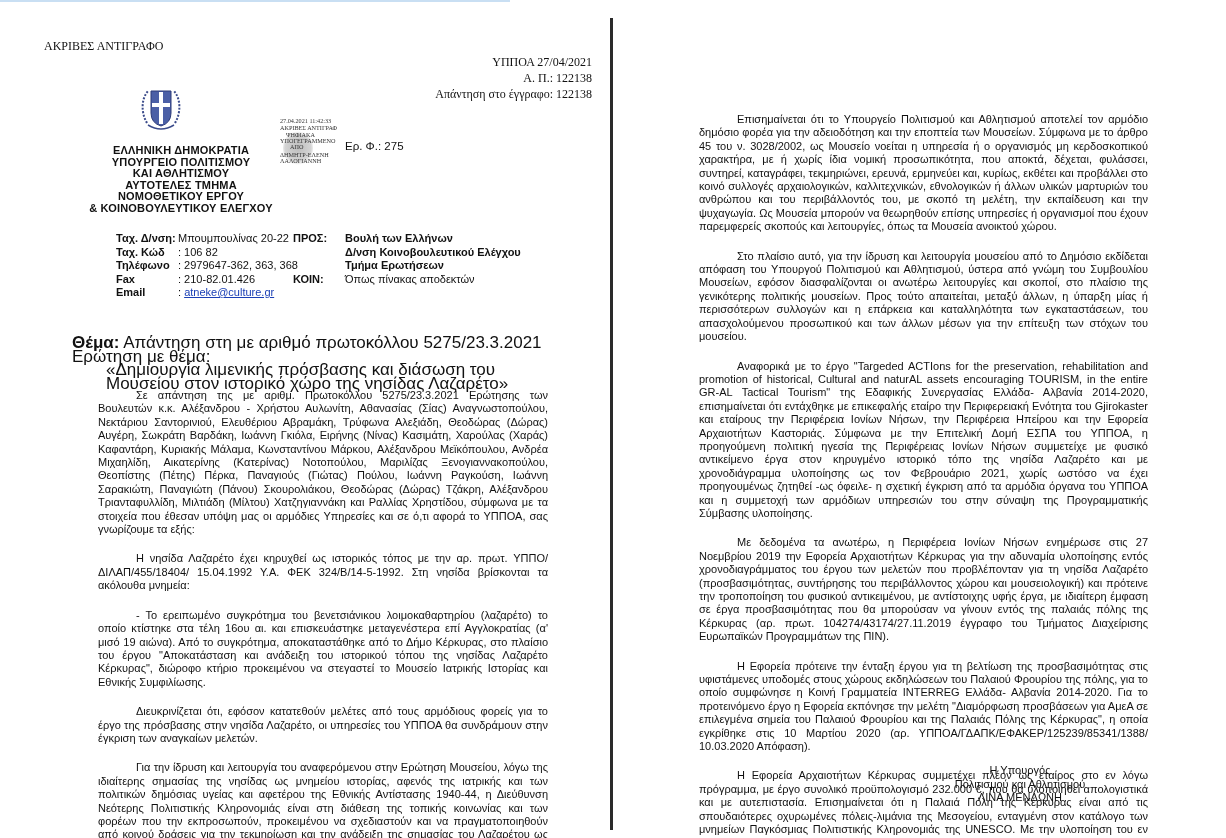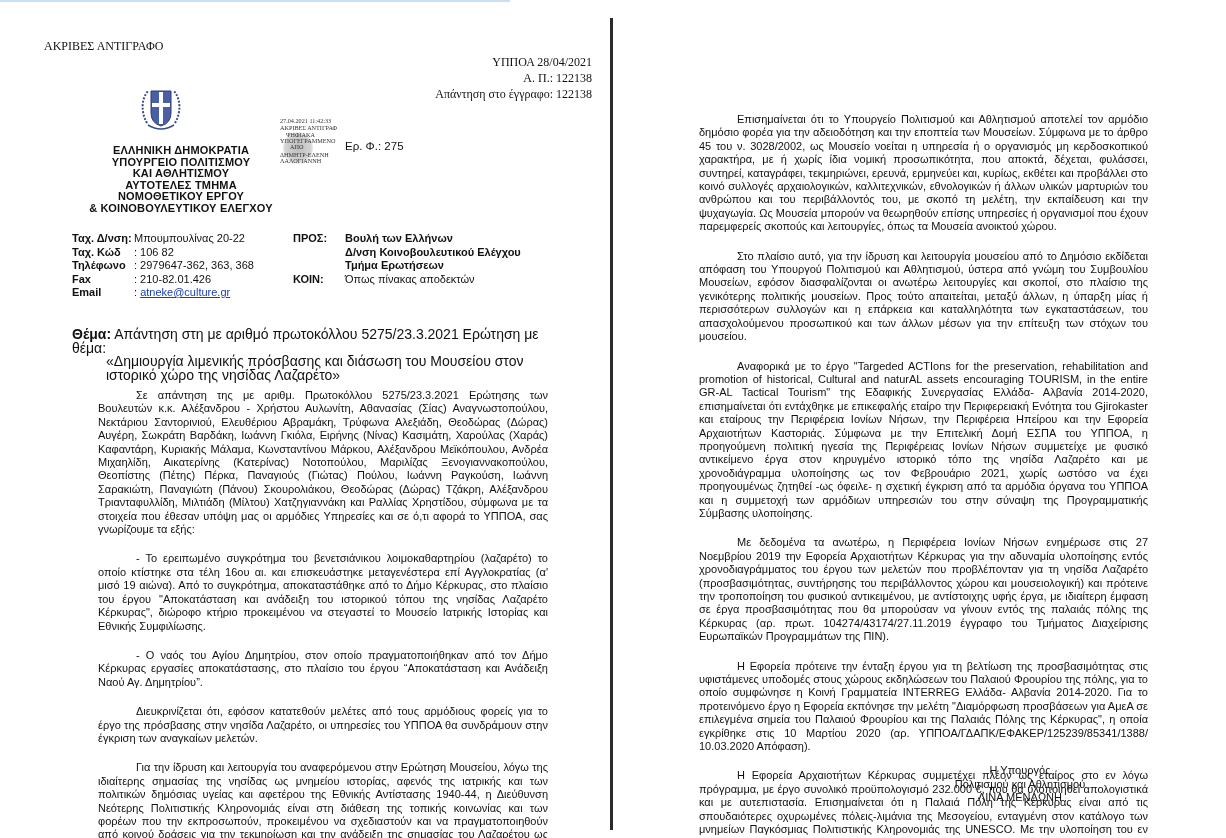--- a/index.html
+++ b/index.html
@@ -18,50 +18,50 @@
   .copy-label { left: 44px; top: 39px; font-size: 12px; }
   .refs { right: 634px; top: 54px; font-size: 12px; line-height: 16px; text-align: right; width: 260px; }
   .emblem { left: 140px; top: 83px; width: 42px; height: 50px; }
   .org { left: 80px; top: 145px; width: 202px; text-align: center; font-size: 11px; font-weight: bold; line-height: 11.5px; letter-spacing: 0.2px; }
   .stamp { left: 277px; top: 118px; width: 72px; height: 60px; }
   .stamp-text { position: absolute; font-family: "Liberation Serif", serif; font-size: 6.2px; line-height: 6.6px; color: #333; white-space: nowrap; }
   .stamp-seal { position: absolute; left: 6px; top: 12px; width: 30px; height: 36px; border-radius: 50%; background: radial-gradient(circle, #bdbdbd 0%, #d4d4d4 55%, rgba(255,255,255,0) 72%); }
   .erf { left: 345px; top: 140px; font-size: 11.5px; }
 
   .contact { left: 72px; top: 232px; font-size: 11px; line-height: 13.5px; }
-  .contact .row { display: flex; }
+  .contact .row { display: flex; margin-left: 44px; }
   .contact .k { font-weight: bold; width: 62px; white-space: nowrap; }
   .contact .v { white-space: nowrap; }
   .contact a { color: #1a3fb5; text-decoration: underline; }
   .recips { left: 293px; top: 232px; font-size: 11px; line-height: 13.5px; }
   .recips .row { display: flex; }
   .recips .k { font-weight: bold; width: 52px; }
   .recips .v { font-weight: bold; }
   .recips .v.normal { font-weight: normal; }
 
-  .subject { left: 72px; top: 328px; width: 500px; font-size: 14px; line-height: 13.5px; }
+  .subject { left: 72px; top: 336px; width: 500px; font-size: 17px; line-height: 13.5px; }
   .subject .lbl { font-weight: bold; }
   .subject .indent { padding-left: 34px; }
 
   .body-left { left: 82px; top: 373px; width: 482px; font-size: 11px; line-height: 13.4px; text-align: justify; }
   .body-right { left: 683px; top: 97px; width: 481px; font-size: 11px; line-height: 13.4px; text-align: justify; }
   .para { text-indent: 38px; margin: 16px; }
 
   .sign { left: 940px; top: 764px; width: 160px; text-align: center; font-size: 11px; line-height: 13.5px; }
 </style>
 </head>
 <body>
 
 <div class="topstrip"></div>
 <div class="divider"></div>
 
 <div class="abs serif copy-label">ΑΚΡΙΒΕΣ ΑΝΤΙΓΡΑΦΟ</div>
 
 <div class="abs serif refs">
-  <div>ΥΠΠΟΑ 28/04/2021</div>
+  <div>ΥΠΠΟΑ 27/04/2021</div>
   <div>Α. Π.: 122138</div>
   <div>Απάντηση στο έγγραφο: 122138</div>
 </div>
 
 <div class="abs emblem">
   <svg width="42" height="50" viewBox="0 0 42 50">
     <path d="M7 40 C1 30 1 16 8 8" stroke="#3a4a8a" stroke-width="2" fill="none" stroke-dasharray="2 1.5"></path>
     <path d="M35 40 C41 30 41 16 34 8" stroke="#3a4a8a" stroke-width="2" fill="none" stroke-dasharray="2 1.5"></path>
     <path d="M8 42 Q21 50 34 42" stroke="#3a4a8a" stroke-width="1.5" fill="none"></path>
     <path d="M11 8 L31 8 L31 30 Q31 40 21 43 Q11 40 11 30 Z" fill="#4b5fa6" stroke="#2c3a78" stroke-width="1"></path>
@@ -133,22 +133,22 @@
     </div>
 </div>
 
 <div class="abs subject">
   <div><span class="lbl">Θέμα:</span> <span>Απάντηση στη με αριθμό πρωτοκόλλου 5275/23.3.2021 Ερώτηση με θέμα:</span></div>
   <div class="indent">«Δημιουργία λιμενικής πρόσβασης και διάσωση του Μουσείου στον ιστορικό χώρο της νησίδας Λαζαρέτο»</div>
 </div>
 
 <div class="abs body-left">
   <p class="para">Σε απάντηση της με αριθμ. Πρωτοκόλλου 5275/23.3.2021 Ερώτησης των Βουλευτών κ.κ. Αλέξανδρου - Χρήστου Αυλωνίτη, Αθανασίας (Σίας) Αναγνωστοπούλου, Νεκτάριου Σαντορινιού, Ελευθέριου Αβραμάκη, Τρύφωνα Αλεξιάδη, Θεοδώρας (Δώρας) Αυγέρη, Σωκράτη Βαρδάκη, Ιωάννη Γκιόλα, Ειρήνης (Νίνας) Κασιμάτη, Χαρούλας (Χαράς) Καφαντάρη, Κυριακής Μάλαμα, Κωνσταντίνου Μάρκου, Αλέξανδρου Μεϊκόπουλου, Ανδρέα Μιχαηλίδη, Αικατερίνης (Κατερίνας) Νοτοπούλου, Μαριλίζας Ξενογιαννακοπούλου, Θεοπίστης (Πέτης) Πέρκα, Παναγιούς (Γιώτας) Πούλου, Ιωάννη Ραγκούση, Ιωάννη Σαρακιώτη, Παναγιώτη (Πάνου) Σκουρολιάκου, Θεοδώρας (Δώρας) Τζάκρη, Αλέξανδρου Τριανταφυλλίδη, Μιλτιάδη (Μίλτου) Χατζηγιαννάκη και Ραλλίας Χρηστίδου, σύμφωνα με τα στοιχεία που έθεσαν υπόψη μας οι αρμόδιες Υπηρεσίες και σε ό,τι αφορά το ΥΠΠΟΑ, σας γνωρίζουμε τα εξής:</p>
+  <p class="para">Η νησίδα Λαζαρέτο έχει κηρυχθεί ως ιστορικός τόπος με την αρ. πρωτ. ΥΠΠΟ/ΔΙΛΑΠ/455/18404/ 15.04.1992 Υ.Α. ΦΕΚ 324/Β/14-5-1992. Στη νησίδα βρίσκονται τα ακόλουθα μνημεία:</p>
   <p class="para">- Το ερειπωμένο συγκρότημα του βενετσιάνικου λοιμοκαθαρτηρίου (λαζαρέτο) το οποίο κτίστηκε στα τέλη 16ου αι. και επισκευάστηκε μεταγενέστερα επί Αγγλοκρατίας (α' μισό 19 αιώνα). Από το συγκρότημα, αποκαταστάθηκε από το Δήμο Κέρκυρας, στο πλαίσιο του έργου "Αποκατάσταση και ανάδειξη του ιστορικού τόπου της νησίδας Λαζαρέτο Κέρκυρας", διώροφο κτήριο προκειμένου να στεγαστεί το Μουσείο Ιατρικής Ιστορίας και Εθνικής Συμφιλίωσης.</p>
-  <p class="para">- Ο ναός του Αγίου Δημητρίου, στον οποίο πραγματοποιήθηκαν από τον Δήμο Κέρκυρας εργασίες αποκατάστασης, στο πλαίσιο του έργου “Αποκατάσταση και Ανάδειξη Ναού Αγ. Δημητρίου”.</p>
   <p class="para">Διευκρινίζεται ότι, εφόσον κατατεθούν μελέτες από τους αρμόδιους φορείς για το έργο της πρόσβασης στην νησίδα Λαζαρέτο, οι υπηρεσίες του ΥΠΠΟΑ θα συνδράμουν στην έγκριση των αναγκαίων μελετών.</p>
   <p class="para">Για την ίδρυση και λειτουργία του αναφερόμενου στην Ερώτηση Μουσείου, λόγω της ιδιαίτερης σημασίας της νησίδας ως μνημείου ιστορίας, αφενός της ιατρικής και των πολιτικών δημόσιας υγείας και αφετέρου της Εθνικής Αντίστασης 1940-44, η Διεύθυνση Νεότερης Πολιτιστικής Κληρονομιάς είναι στη διάθεση της τοπικής κοινωνίας και των φορέων που την εκπροσωπούν, προκειμένου να σχεδιαστούν και να πραγματοποιηθούν από κοινού δράσεις για την τεκμηρίωση και την ανάδειξη της σημασίας του Λαζαρέτου ως ιστορικού τόπου συνδεδεμένου με τη συλλογική μνήμη των Κερκυραίων και τη νεότερη ιστορία της Ελλάδας.</p>
 </div>
 
 <div class="abs body-right">
   <p class="para">Επισημαίνεται ότι το Υπουργείο Πολιτισμού και Αθλητισμού αποτελεί τον αρμόδιο δημόσιο φορέα για την αδειοδότηση και την εποπτεία των Μουσείων. Σύμφωνα με το άρθρο 45 του ν. 3028/2002, ως Μουσείο νοείται η υπηρεσία ή ο οργανισμός μη κερδοσκοπικού χαρακτήρα, με ή χωρίς ίδια νομική προσωπικότητα, που αποκτά, δέχεται, φυλάσσει, συντηρεί, καταγράφει, τεκμηριώνει, ερευνά, ερμηνεύει και, κυρίως, εκθέτει και προβάλλει στο κοινό συλλογές αρχαιολογικών, καλλιτεχνικών, εθνολογικών ή άλλων υλικών μαρτυριών του ανθρώπου και του περιβάλλοντός του, με σκοπό τη μελέτη, την εκπαίδευση και την ψυχαγωγία. Ως Μουσεία μπορούν να θεωρηθούν επίσης υπηρεσίες ή οργανισμοί που έχουν παρεμφερείς σκοπούς και λειτουργίες, όπως τα Μουσεία ανοικτού χώρου.</p>
   <p class="para">Στο πλαίσιο αυτό, για την ίδρυση και λειτουργία μουσείου από το Δημόσιο εκδίδεται απόφαση του Υπουργού Πολιτισμού και Αθλητισμού, ύστερα από γνώμη του Συμβουλίου Μουσείων, εφόσον διασφαλίζονται οι ανωτέρω λειτουργίες και σκοποί, στο πλαίσιο της γενικότερης πολιτικής μουσείων. Προς τούτο απαιτείται, μεταξύ άλλων, η ύπαρξη μίας ή περισσότερων συλλογών και η επάρκεια και καταλληλότητα των εγκαταστάσεων, του απασχολούμενου προσωπικού και των άλλων μέσων για την επίτευξη των στόχων του μουσείου.</p>
   <p class="para">Αναφορικά με το έργο "Targeded ACTIons for the preservation, rehabilitation and promotion of historical, Cultural and naturAL assets encouraging TOURISM, in the entire GR-AL Tactical Tourism" της Εδαφικής Συνεργασίας Ελλάδα- Αλβανία 2014-2020, επισημαίνεται ότι εντάχθηκε με επικεφαλής εταίρο την Περιφερειακή Ενότητα του Gjirokaster και εταίρους την Περιφέρεια Ιονίων Νήσων, την Περιφέρεια Ηπείρου και την Εφορεία Αρχαιοτήτων Καστοριάς. Σύμφωνα με την Επιτελική Δομή ΕΣΠΑ του ΥΠΠΟΑ, η προηγούμενη πολιτική ηγεσία της Περιφέρειας Ιονίων Νήσων συμμετείχε με φυσικό αντικείμενο έργα στον κηρυγμένο ιστορικό τόπο της νησίδα Λαζαρέτο και με χρονοδιάγραμμα υλοποίησης ως τον Φεβρουάριο 2021, χωρίς ωστόσο να έχει προηγουμένως ζητηθεί -ως όφειλε- η σχετική έγκριση από τα αρμόδια όργανα του ΥΠΠΟΑ και η συμμετοχή των αρμόδιων υπηρεσιών του στην σύναψη της Προγραμματικής Σύμβασης υλοποίησης.</p>
   <p class="para">Με δεδομένα τα ανωτέρω, η Περιφέρεια Ιονίων Νήσων ενημέρωσε στις 27 Νοεμβρίου 2019 την Εφορεία Αρχαιοτήτων Κέρκυρας για την αδυναμία υλοποίησης εντός χρονοδιαγράμματος του έργου των μελετών που προβλέπονταν για τη νησίδα Λαζαρέτο (προσβασιμότητας, συντήρησης του περιβάλλοντος χώρου και μουσειολογική) και πρότεινε την τροποποίηση του φυσικού αντικειμένου, με αντίστοιχης υφής έργα, με ιδιαίτερη έμφαση σε έργα προσβασιμότητας που θα μπορούσαν να γίνουν εντός της παλαιάς πόλης της Κέρκυρας (αρ. πρωτ. 104274/43174/27.11.2019 έγγραφο του Τμήματος Διαχείρισης Ευρωπαϊκών Προγραμμάτων της ΠΙΝ).</p>
   <p class="para">Η Εφορεία πρότεινε την ένταξη έργου για τη βελτίωση της προσβασιμότητας στις υφιστάμενες υποδομές στους χώρους εκδηλώσεων του Παλαιού Φρουρίου της πόλης, για το οποίο συμφώνησε η Κοινή Γραμματεία INTERREG Ελλάδα- Αλβανία 2014-2020. Για το προτεινόμενο έργο η Εφορεία εκπόνησε την μελέτη "Διαμόρφωση προσβάσεων για ΑμεΑ σε επιλεγμένα σημεία του Παλαιού Φρουρίου και της Παλαιάς Πόλης της Κέρκυρας", η οποία εγκρίθηκε στις 10 Μαρτίου 2020 (αρ. ΥΠΠΟΑ/ΓΔΑΠΚ/ΕΦΑΚΕΡ/125239/85341/1388/ 10.03.2020 Απόφαση).</p>

